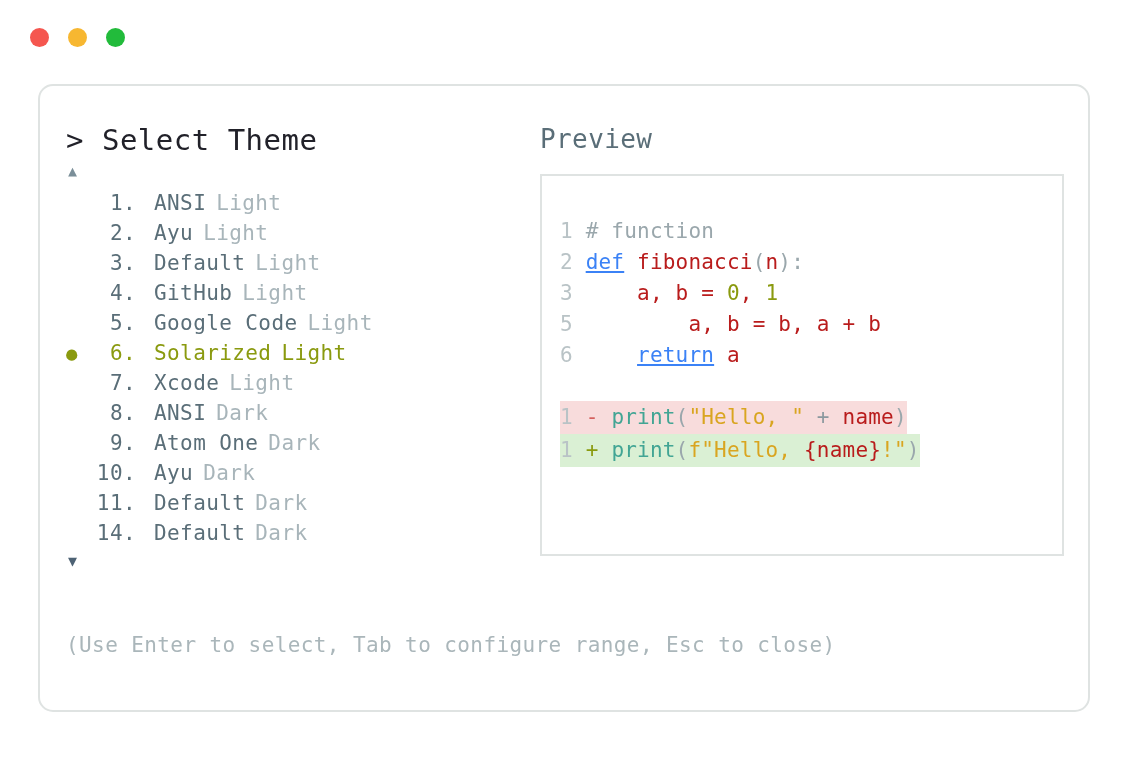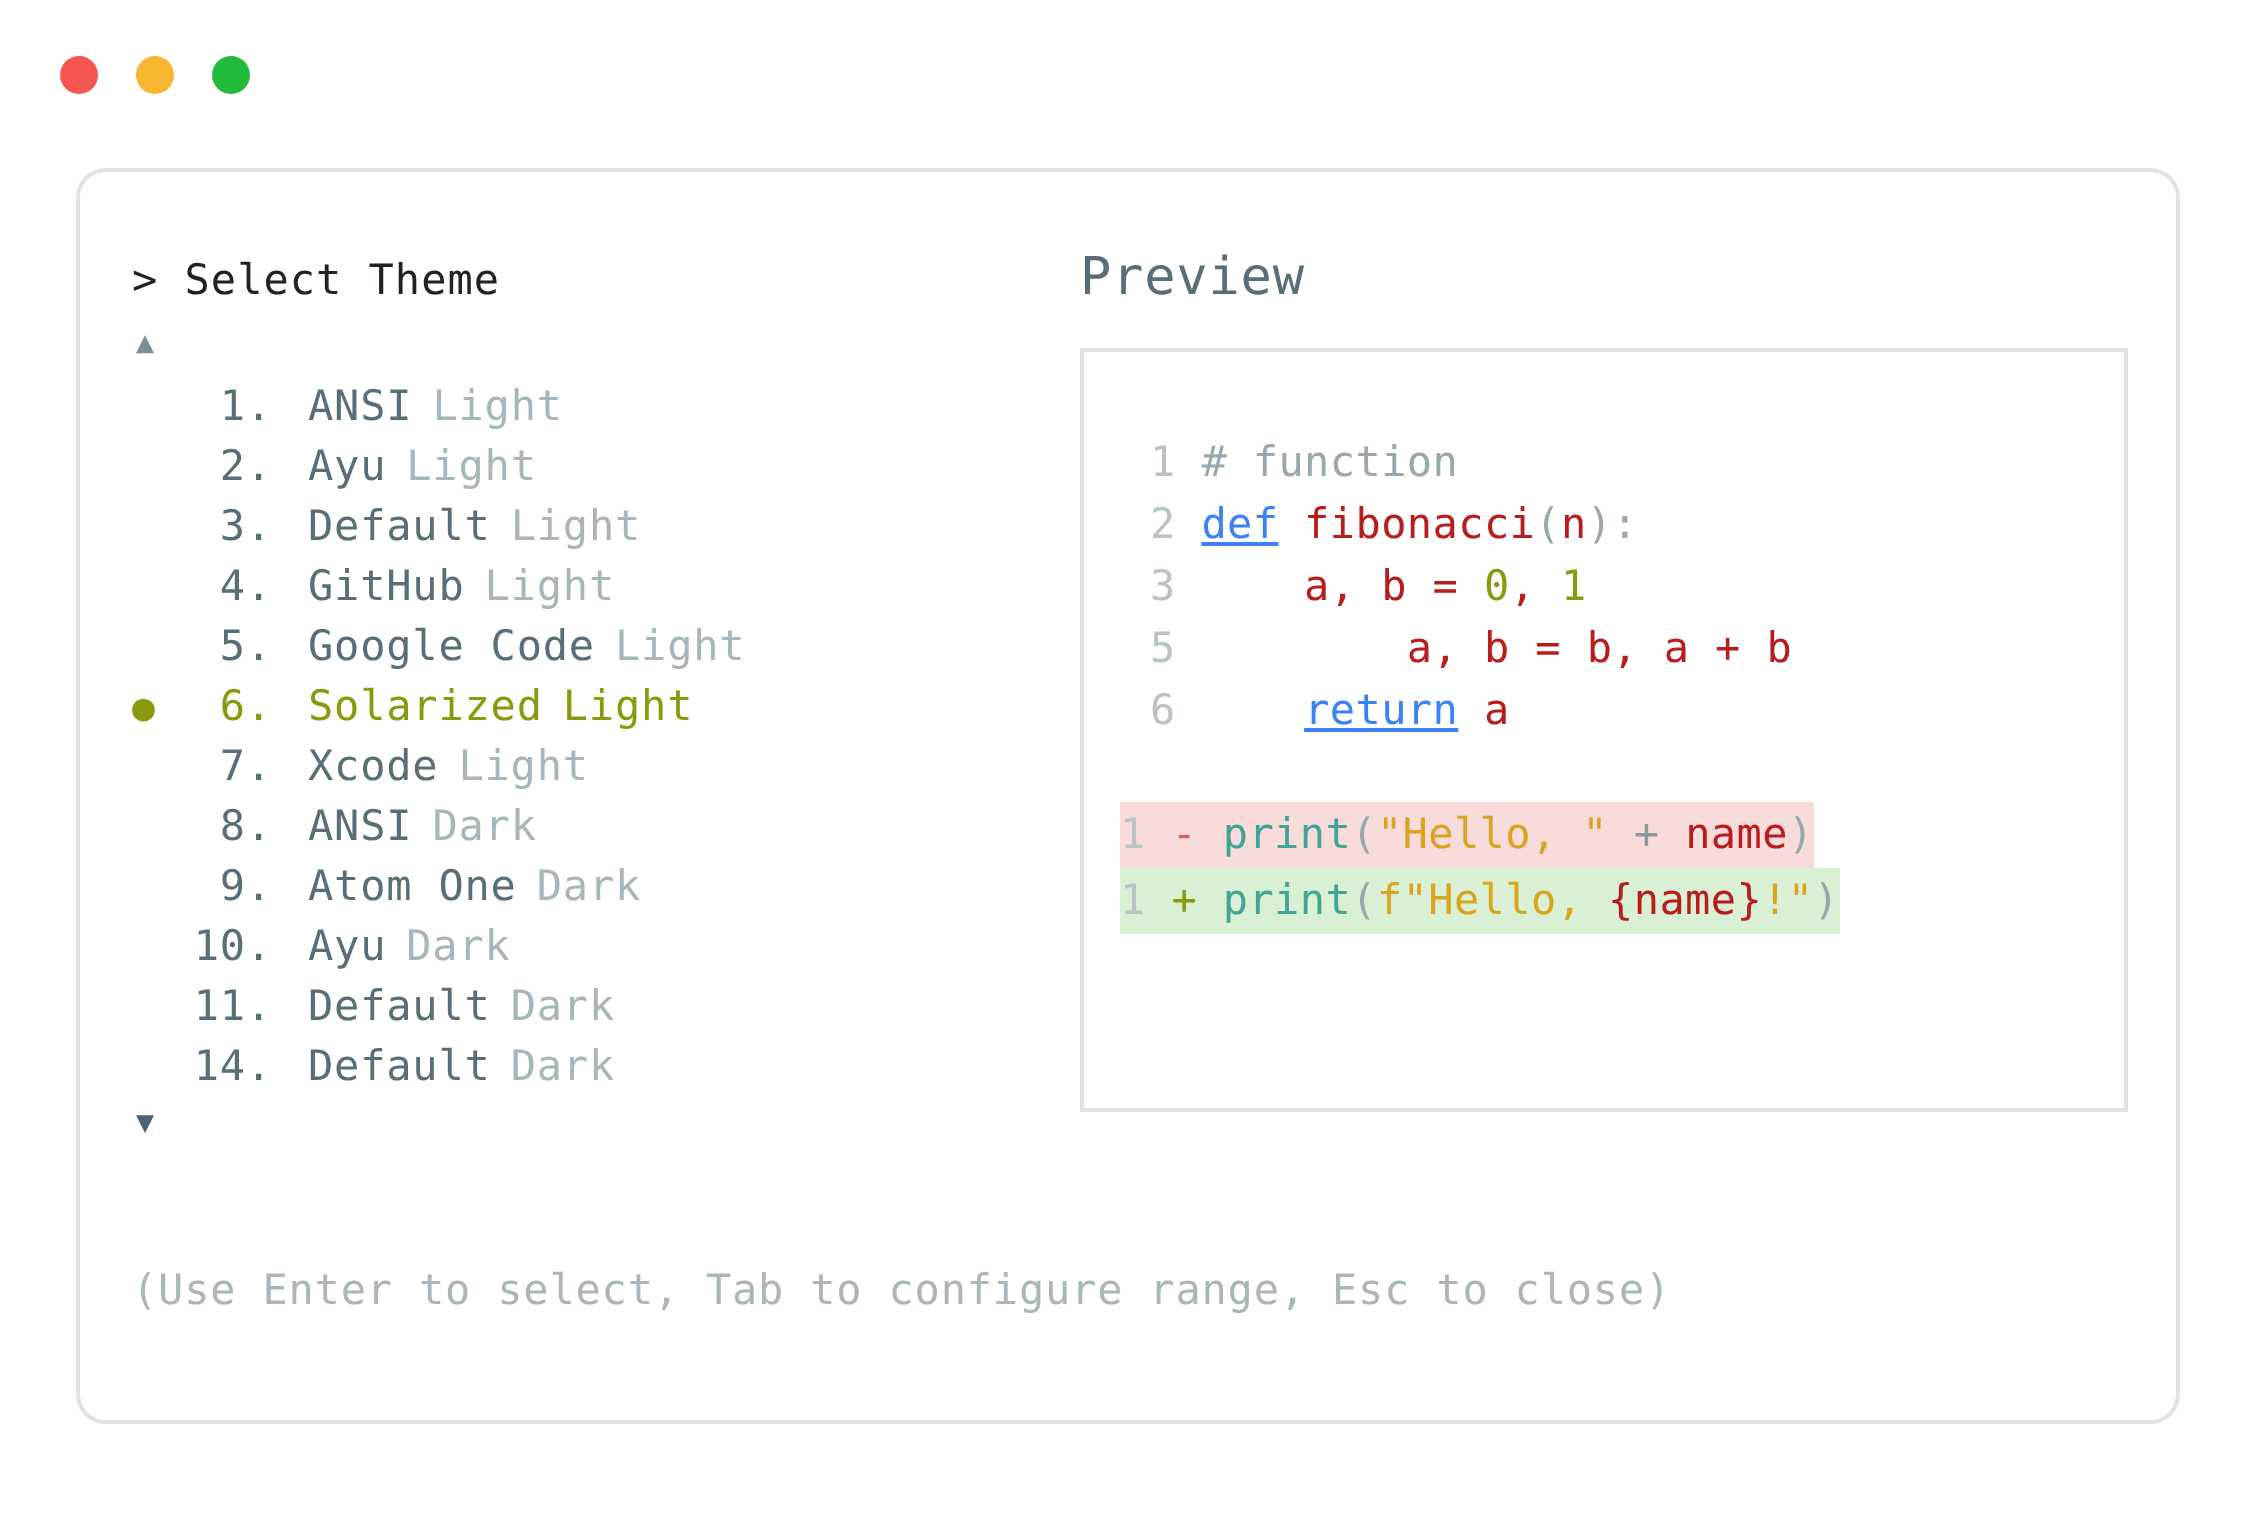--- a/index.html
+++ b/index.html
@@ -55,21 +55,21 @@
 
   
   .list-col {
     position: absolute;
     left: 26px;
     top: 40px;
     width: 460px;
   }
 
   .prompt-header {
-    font-size: 21px;
+    font-size: 29px;
     line-height: 28px;
     color: #212129;
     letter-spacing: 0.5px;
     white-space: pre;
   }
 
   .scroll-arrow {
     font-size: 15px;
     line-height: 18px;
     height: 20px;
@@ -142,21 +142,20 @@
     background: #ffffff;
     padding: 40px 0 0 18px;
   }
 
   .code-line {
     font-size: 21px;
     line-height: 31px;
     white-space: pre;
     letter-spacing: 0.2px;
     display: block;
-    margin-left: 15px;
   }
   .lnum   { color: #b9c3c6; }
   .com    { color: #9aa7ac; }
   .kw     { color: #3b82f6; text-decoration: underline; }
   .fn     { color: #42a594; }
   .num    { color: #8a9a0f; }
   .plain  { color: #b91c1c; }
   .punc   { color: #9aa7ac; }
   .str    { color: #d9a520; }
   .op     { color: #8b989e; }

